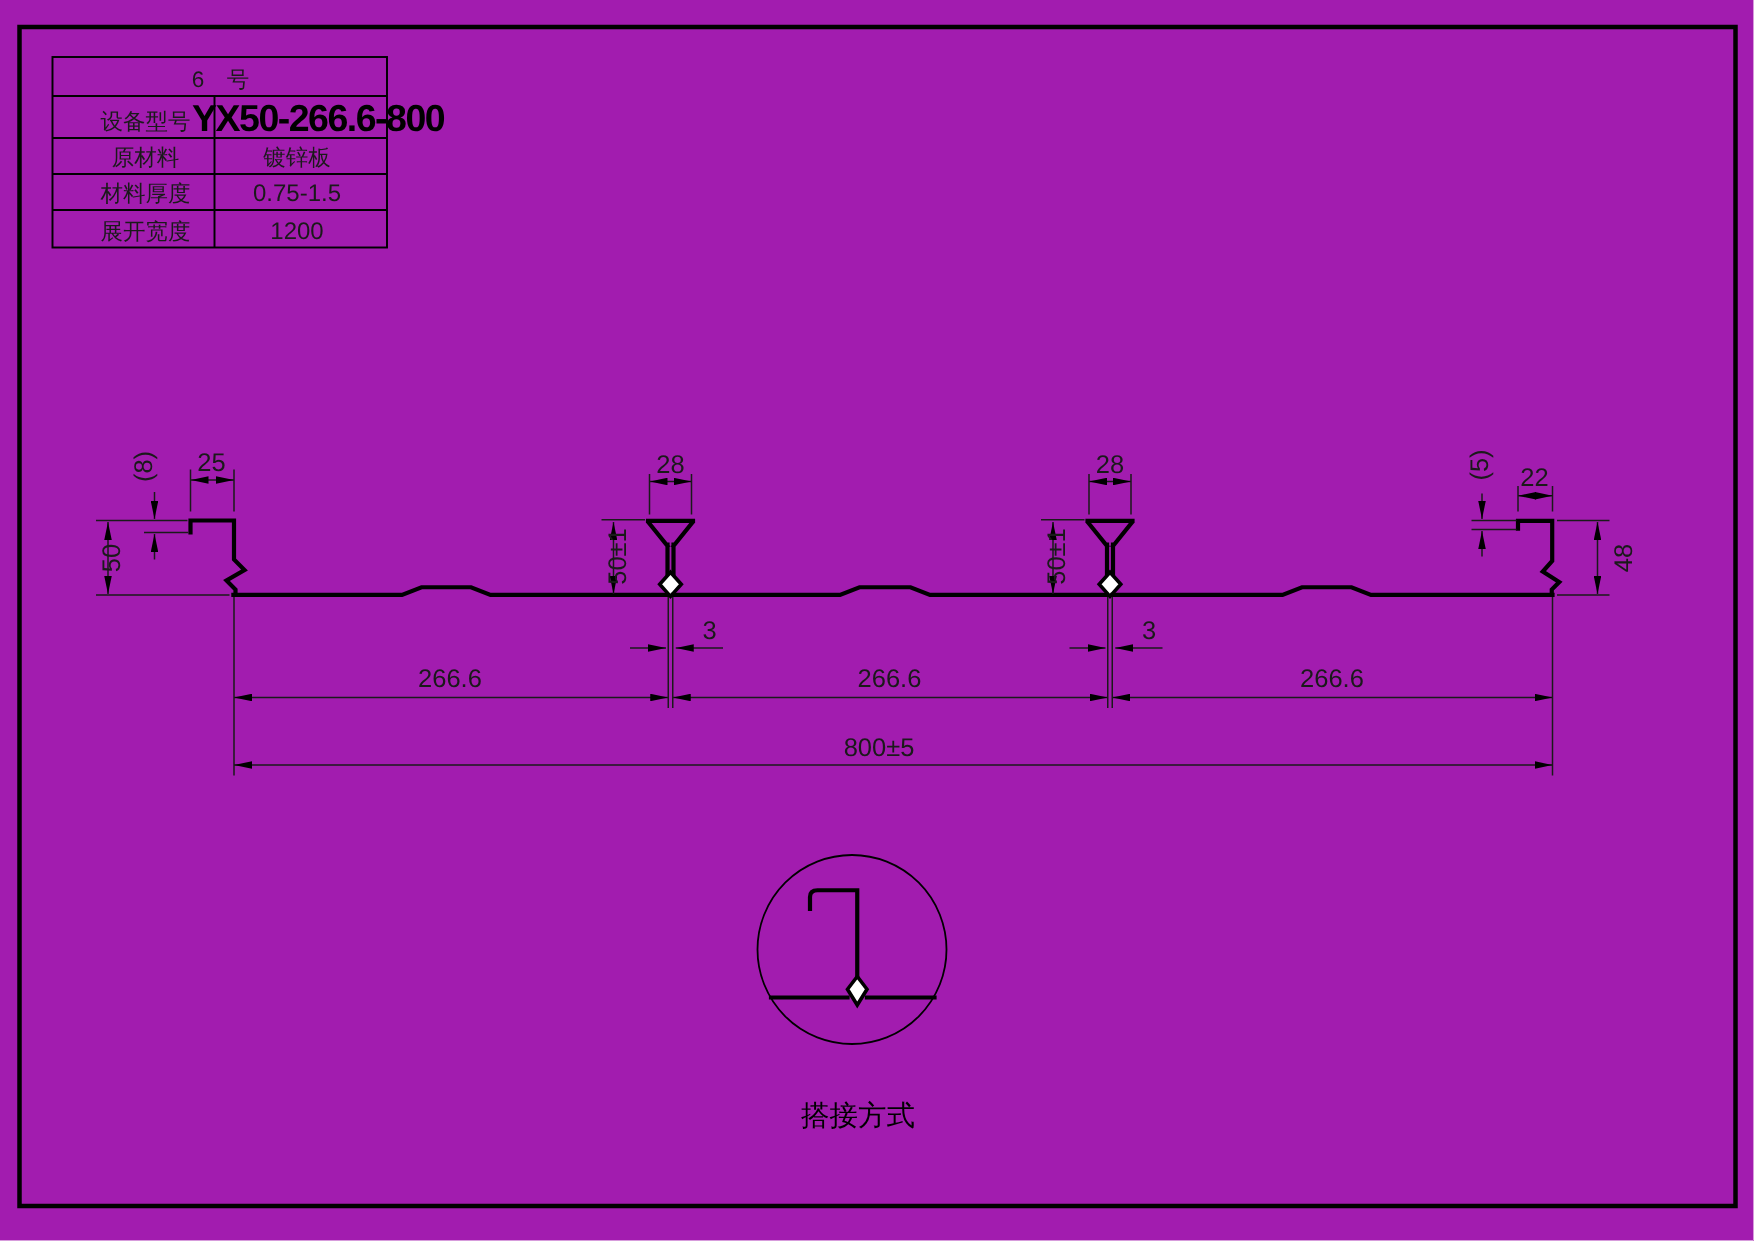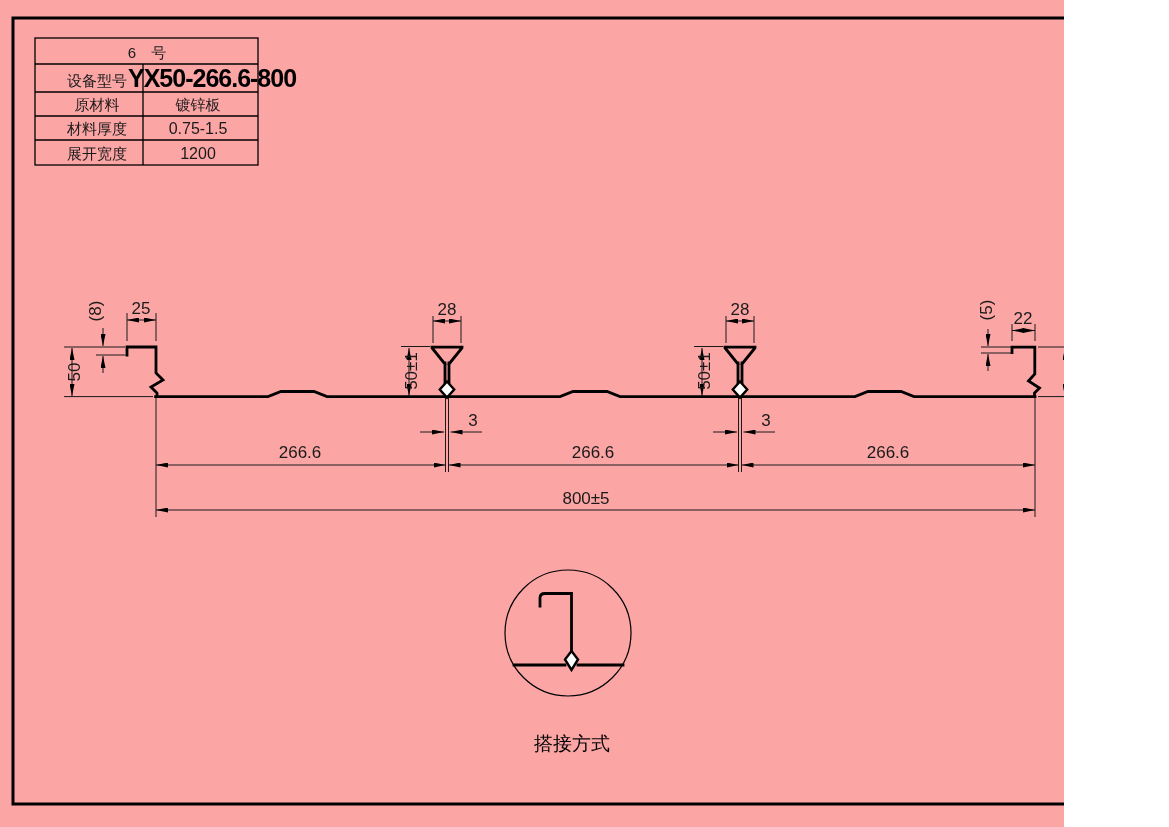--- a/index.html
+++ b/index.html
@@ -1,16 +1,16 @@
 <!DOCTYPE html>
 <html><head>
 <meta charset="utf-8">
 <style>
   html,body{margin:0;padding:0;background:#ffffff;}
-  .page{position:relative;width:1064px;height:827px;background:#fca5a5;overflow:hidden;
+  .page{position:relative;width:1169px;height:827px;background:#a21caf;overflow:hidden;
         font-family:"Liberation Sans", sans-serif;}
   svg{display:block;}
   .thick{stroke:#000;stroke-width:2.8;fill:none;stroke-linejoin:miter;stroke-linecap:square;}
   .thick2{stroke:#000;stroke-width:2.4;stroke-linejoin:miter;}
   .thin{stroke:#1a1a1a;stroke-width:1;fill:none;}
   .tline{stroke:#000;stroke-width:1.3;fill:none;}
   .dd{marker-start:url(#arr);marker-end:url(#arr);}
   .de{marker-end:url(#arr);}
   text{fill:#1a1a1a;font-family:"Liberation Sans", sans-serif;}
   .dim{font-size:17px;}

